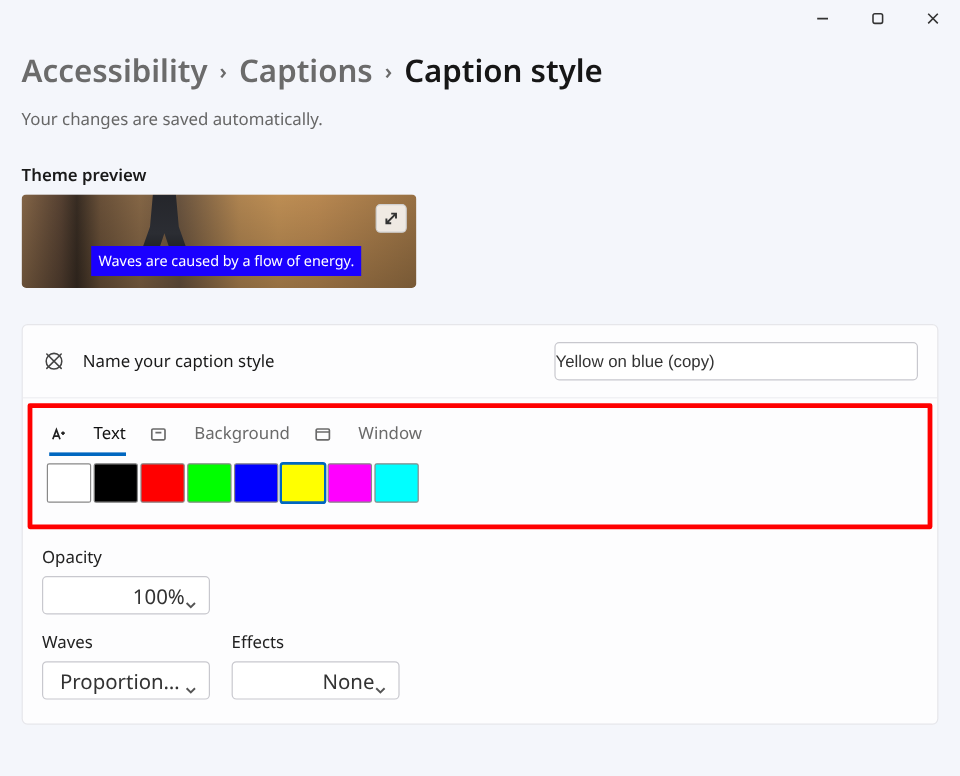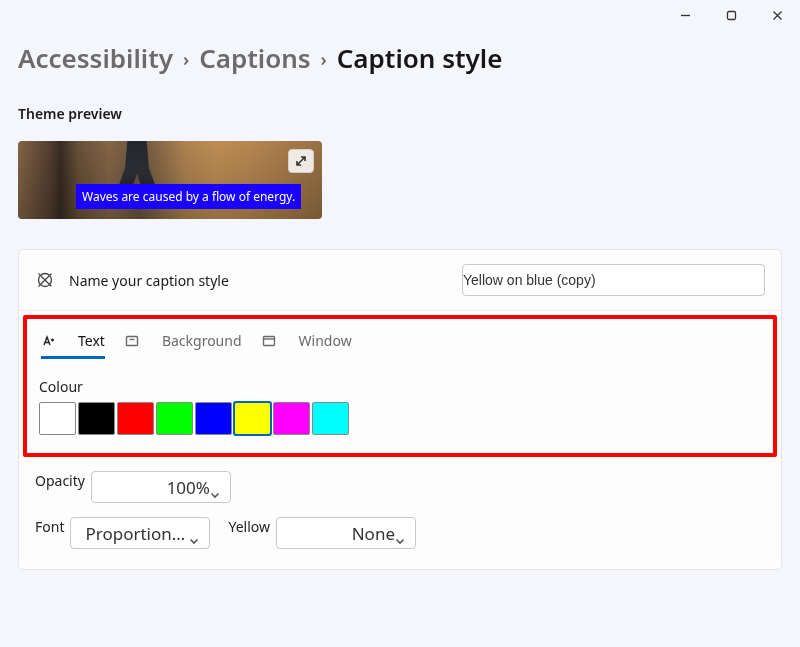--- a/index.html
+++ b/index.html
@@ -29,21 +29,21 @@
   .content { padding: 40px 18px 0 18px; }
   .breadcrumb {
     display: flex; align-items: baseline; gap: 10px;
     font-size: 26px; font-weight: 600;
   }
   .breadcrumb .crumb { color: #6b6b6b; }
   .breadcrumb .sep { color: #6b6b6b; font-size: 18px; position:relative; top:-2px;}
   .breadcrumb .current { color: #161616; }
   .subtext { color:#666; font-size:14px; margin-top:14px; }
   .theme-label { font-size:14px; font-weight:600; margin-top:28px; }
-  .preview-wrap { position:relative; margin-top:18px; width:304px; height:78px; border-radius:4px; overflow:hidden;}
+  .preview-wrap { position:relative; margin-top:6px; width:329px; height:78px; border-radius:4px; overflow:hidden;}
   .preview-img {
     width:100%; height:100%;
     background:
       linear-gradient(90deg,
         #8a6a4a 0%, #5a4434 10%,
         #3a2e24 14%, #6e543b 20%,
         #8b6b49 30%, #6f5842 40%,
         #b78a54 55%, #c79558 65%,
         #c28f55 75%, #9f7647 100%);
     position:relative;
@@ -93,21 +93,21 @@
   .tab.active{ color:#111; border-bottom-color:#0067c0;}
   .tab .ticon{width:15px;height:15px;display:inline-flex;align-items:center;justify-content:center;}
   .tab .ticon svg{width:14px;height:14px;stroke:#6a6a6a;stroke-width:1.4;fill:none;}
   .tab.active .ticon svg{stroke:#222;}
   .colour-label{ font-size:14px; margin-top:18px; color:#222;}
   .swatches{ display:flex; gap:2px; margin-top:6px;}
   .sw{ width:37px; height:33px; border:1px solid #888; border-radius:2px;}
   .sw.selected{ outline:2px solid #0067c0; outline-offset:-1px; border-color:#0067c0;}
   .controls-row{ display:flex; gap:18px; padding:14px 16px 6px 16px;}
   .controls-row2{ display:flex; gap:18px; padding:8px 16px 20px 16px;}
-  .ctrl-group{ display:flex; flex-direction:row; gap:6px;}
+  .ctrl-group{ display:flex; flex-direction:column; gap:6px;}
   .ctrl-label{ font-size:14px; color:#222;}
   .select{
     width:140px; height:32px; border:1px solid #c8c8ce; border-radius:4px;
     background:#fff; display:flex; align-items:center; justify-content:flex-end;
     padding:0 10px; font-size:17px; color:#333;
   }
   .select.small{width:140px;}
   .select .chev{width:10px;height:10px;}
   .select .chev svg{width:10px;height:10px;stroke:#555;stroke-width:1.6;fill:none;}
   .ellipsis{ white-space:nowrap; overflow:hidden; text-overflow:ellipsis; max-width:104px;}
@@ -135,20 +135,21 @@
 
 <div class="content">
   <div class="breadcrumb">
     <span class="crumb">Accessibility</span>
     <span class="sep">›</span>
     <span class="crumb">Captions</span>
     <span class="sep">›</span>
     <span class="current">Caption style</span>
   </div>
 
+  <div class="subtext">Your changes are saved automatically.</div>
 
   <div class="theme-label">Theme preview</div>
 
   <div class="preview-wrap">
     <div class="preview-img"></div>
     <div class="preview-legs"></div>
     <div class="preview-caption">Waves are caused by a flow of energy.</div>
     <div class="expand-btn">
       <svg viewBox="0 0 12 12">
           <path d="M2 10 L10 2 M6 2 H10 V6 M2 6 V10 H6"></path>
@@ -191,21 +192,20 @@
           <span class="ticon">
             <svg viewBox="0 0 14 14">
                 <rect x="1.5" y="2.5" width="11" height="9" rx="1"></rect>
                 <path d="M1.5 5 h11"></path>
               </svg>
           </span>
           <span>Window</span>
         </div>
       </div>
 
-      <div class="colour-label">Colour</div>
       <div class="swatches">
 
       <div class="sw" style="background: rgb(255, 255, 255);"></div>
           <div class="sw" style="background: rgb(0, 0, 0);"></div>
           <div class="sw" style="background: rgb(255, 0, 0);"></div>
           <div class="sw" style="background: rgb(0, 255, 0);"></div>
           <div class="sw" style="background: rgb(0, 0, 255);"></div>
           <div class="sw selected" style="background: rgb(255, 255, 0);"></div>
           <div class="sw" style="background: rgb(255, 0, 255);"></div>
           <div class="sw" style="background: rgb(0, 255, 255);"></div>
@@ -219,30 +219,30 @@
           <span>100%</span>
           <span class="chev"><svg viewBox="0 0 10 10">
                 <path d="M1.5 3.5 L5 7 L8.5 3.5"></path>
               </svg></span>
         </div>
       </div>
     </div>
 
     <div class="controls-row2">
       <div class="ctrl-group">
-        <div class="ctrl-label">Font</div>
+        <div class="ctrl-label">Waves</div>
         <div class="select small">
           <span class="ellipsis">Proportional san…</span>
           <span class="chev"><svg viewBox="0 0 10 10">
                 <path d="M1.5 3.5 L5 7 L8.5 3.5"></path>
               </svg></span>
         </div>
       </div>
       <div class="ctrl-group">
-        <div class="ctrl-label">Yellow</div>
+        <div class="ctrl-label">Effects</div>
         <div class="select small">
           <span>None</span>
           <span class="chev"><svg viewBox="0 0 10 10">
                 <path d="M1.5 3.5 L5 7 L8.5 3.5"></path>
               </svg></span>
         </div>
       </div>
     </div>
 
   </div>

